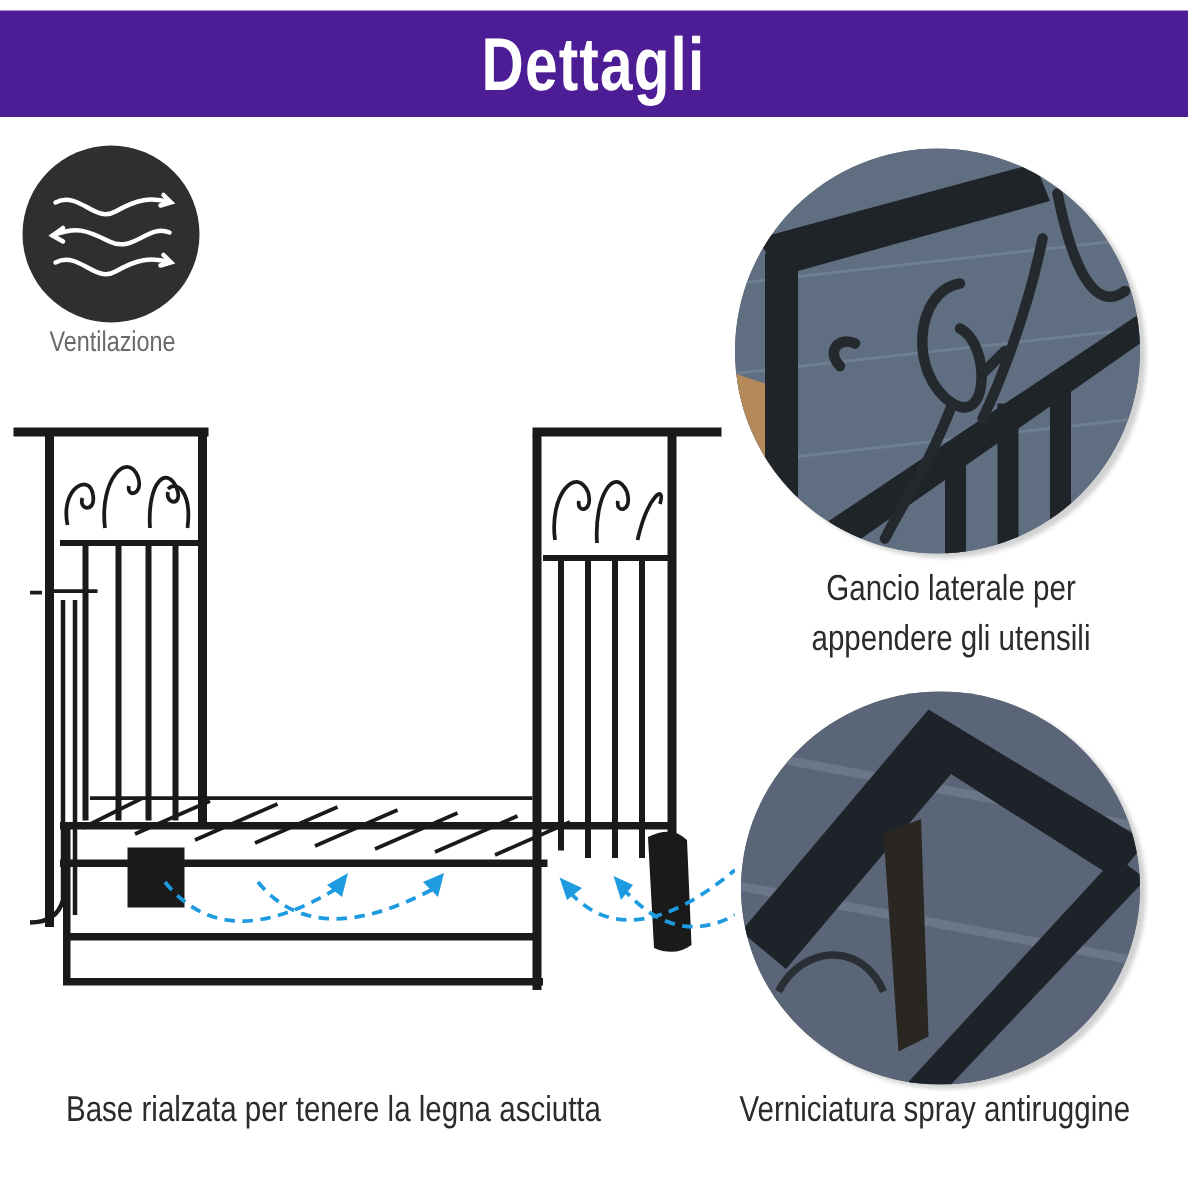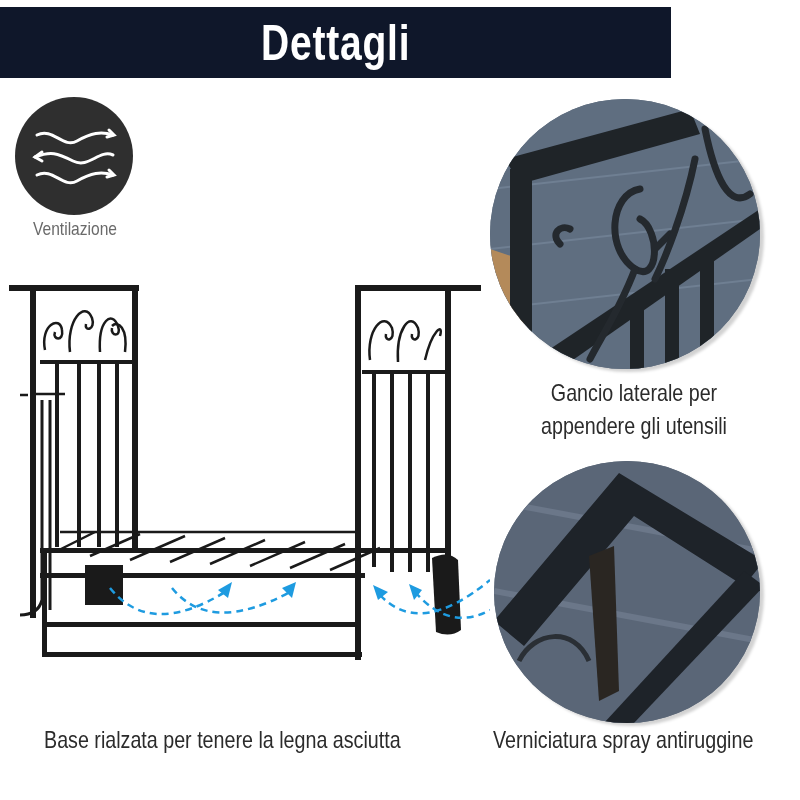--- a/index.html
+++ b/index.html
@@ -1,19 +1,19 @@
 <!DOCTYPE html>
 <html><head>
 <meta charset="utf-8">
 <style>
   html, body { margin:0; padding:0; background:#ffffff; }
   body { width:800px; height:800px; position:relative; overflow:hidden;
          font-family:"Liberation Sans", "DejaVu Sans", sans-serif; }
-  .header { position:absolute; left:0; top:7px; width:671px; height:71px;
-            background:#0f172a; display:flex; align-items:center; justify-content:center; }
+  .header { position:absolute; left:0; top:7px; width:792px; height:71px;
+            background:#4c1d95; display:flex; align-items:center; justify-content:center; }
   .header-title { color:#ffffff; font-family:"Liberation Sans", sans-serif; font-weight:bold;
                   font-size:50px; letter-spacing:1px; transform:scaleX(0.78); display:inline-block; }
   .vent-badge { position:absolute; left:15px; top:97px; width:118px; height:118px; border-radius:50%;
                 background:#2f2f2f; }
   .vent-badge svg { position:absolute; left:0; top:0; }
   .vent-label { position:absolute; left:10px; top:218px; width:130px; text-align:center;
                 color:#6a6a6a; font-size:19px; transform:scaleX(0.82); }
   .rack { position:absolute; left:0; top:270px; width:490px; height:420px; }
   .photo { position:absolute; border-radius:50%; overflow:hidden;
            box-shadow: 4px 3px 3px rgba(0,0,0,0.18); background:#5d6a7a; }

